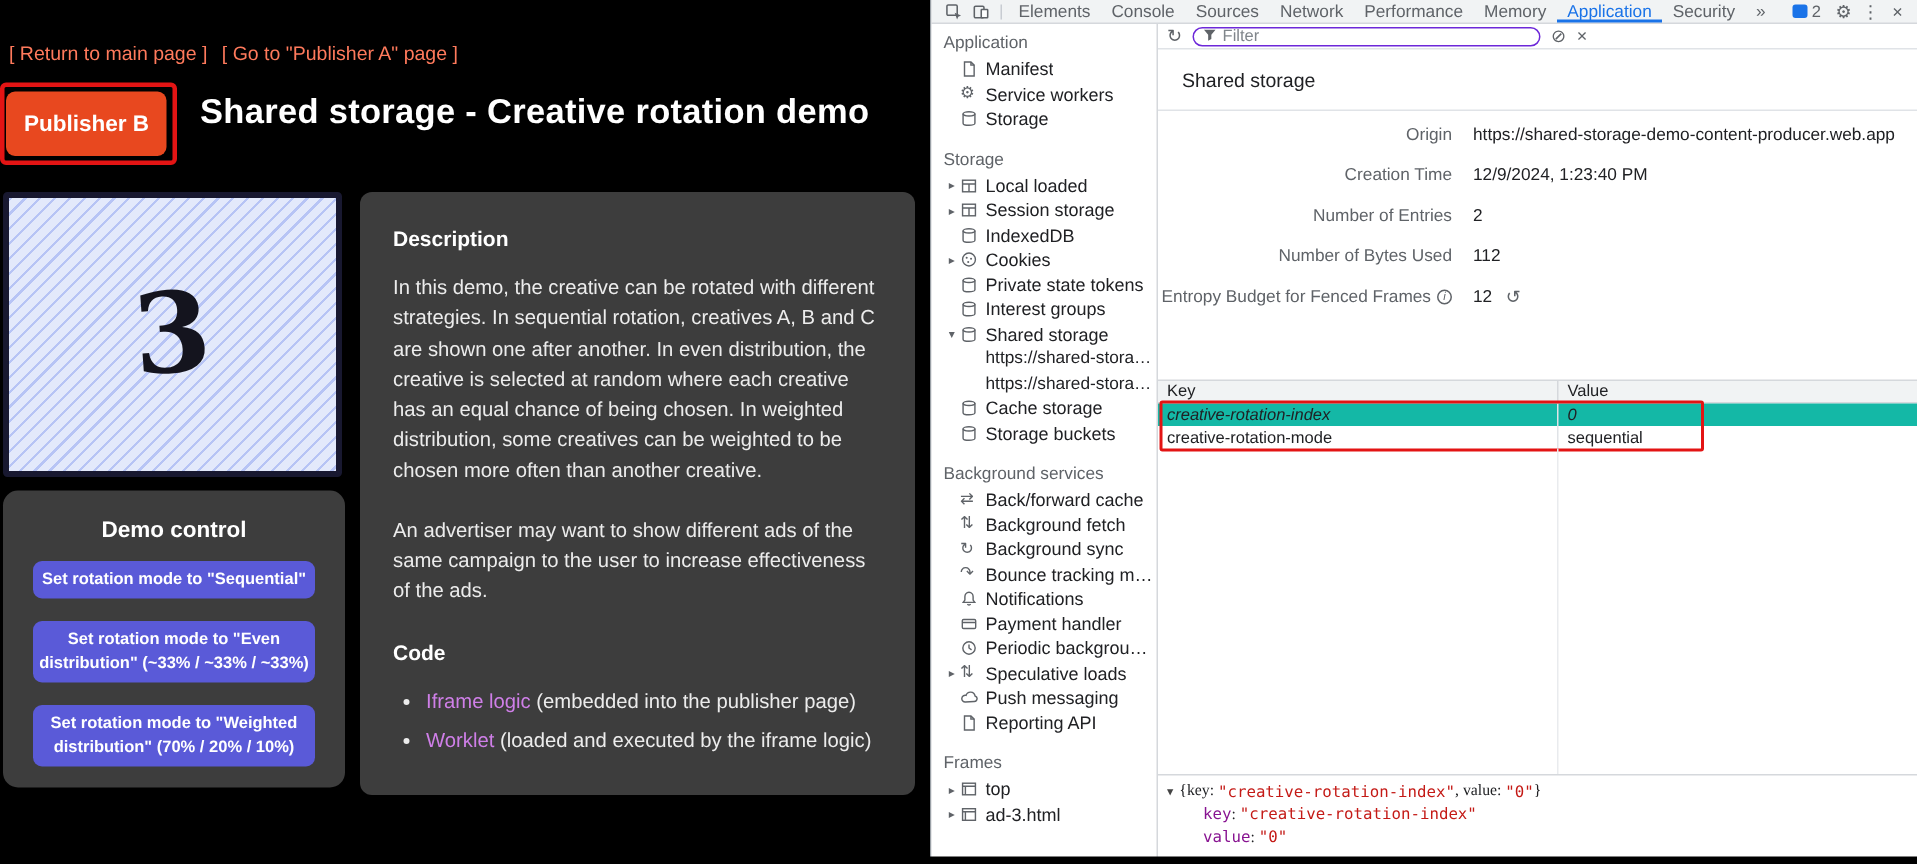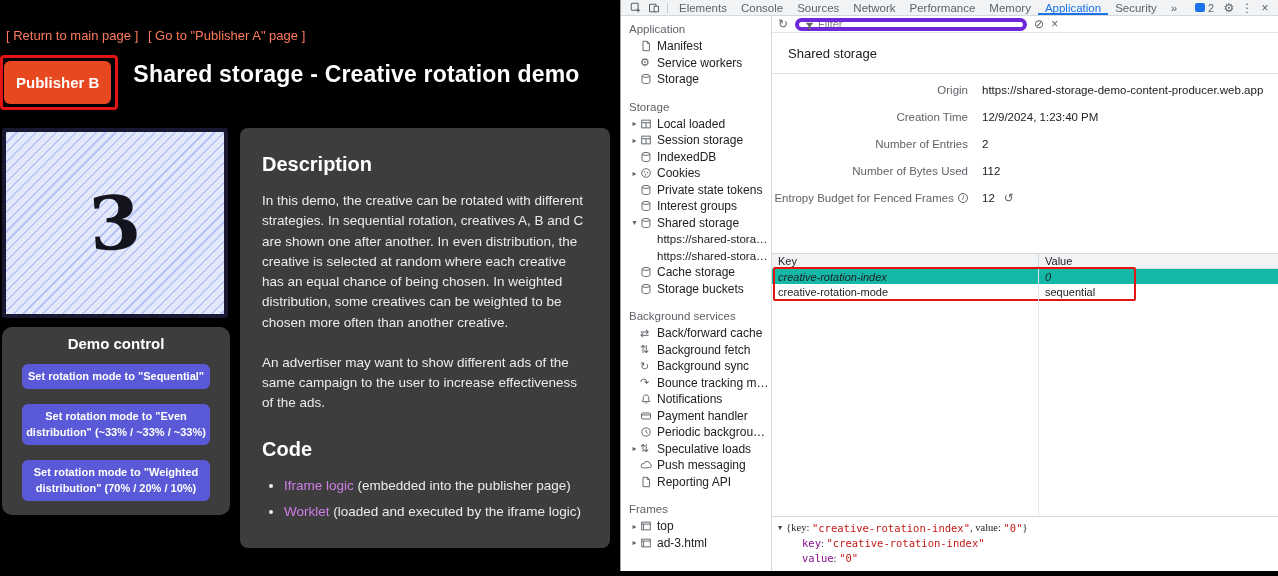--- a/index.html
+++ b/index.html
@@ -16,27 +16,27 @@
   .annotation { position:absolute; border:3px solid #e31414; border-radius:4px; pointer-events:none; }
   .annotation-badge { left:-4px; top:-6px; right:-7px; bottom:-6px; }
   .page h1 { font-size:23px; font-weight:bold; letter-spacing:.2px; }
   .content-row { display:flex; gap:10px; margin-top:24px; padding-left:2px; }
   .left-col { width:228px; flex:none; }
   .creative { width:226px; height:190px; border:4px solid #181830; border-radius:3px;
     background:#e3e9fb; background-image:repeating-linear-gradient(135deg, rgba(110,135,235,.38) 0px, rgba(110,135,235,.38) 1.5px, transparent 1.5px, transparent 7px);
     display:flex; align-items:center; justify-content:center; cursor:pointer; }
   .creative-num { font-family:"DejaVu Serif",serif; font-size:74px; font-weight:bold; color:#14141e; transform:rotate(-4deg); }
   .panel { background:#3d3d3d; border-radius:10px; }
-  .demo-panel { margin-top:9px; padding:8px 20px 12px; }
+  .demo-panel { margin-top:9px; padding:18px 20px 12px; }
   .demo-title { text-align:center; font-weight:bold; font-size:15px; margin-bottom:12px; }
   .demo-btn { display:block; width:100%; background:#5a5ad8; border:none; border-radius:6px; color:#fff;
     font-family:inherit; font-weight:bold; font-size:11px; line-height:1.4; padding:5px 4px; margin-bottom:15px; cursor:pointer; text-align:center; }
   .demo-btn.last { margin-bottom:2px; }
   .desc-panel { width:370px; flex:none; padding:17px 22px 20px; color:#ececec; font-size:13.5px; line-height:1.5; height:fit-content; border-radius:8px; }
-  .desc-panel h2 { color:#fff; font-size:20px; margin:4px 0 12px; }
+  .desc-panel h2 { color:#fff; font-size:14px; margin:4px 0 12px; }
   .desc-panel p { margin-bottom:20px; }
   .desc-panel ul { margin:2px 0 0 22px; }
   .desc-panel li { margin-bottom:6px; }
   .desc-panel a { color:#cf7fe8; text-decoration:none; cursor:pointer; }
 
   
   .devtools { position:absolute; left:620px; top:0; width:658px; height:576px; background:#fff; color:#202124;
     font-size:12px; display:flex; flex-direction:column; border-left:1px solid #9aa0a6; }
   .tabbar { height:16px; flex:none; background:#f1f3f4; border-bottom:1px solid #d5d8dc; display:flex; align-items:center; padding:0 4px 0 6px; }
   .ticon { color:#5f6368; display:inline-flex; align-items:center; justify-content:center; width:18px; height:100%; font-size:12px; cursor:pointer; flex:none; }
@@ -54,21 +54,21 @@
   .sb-item { display:flex; align-items:center; height:16.5px; padding-left:8px; cursor:pointer; white-space:nowrap; overflow:hidden; }
   .sb-exp { width:11px; flex:none; font-size:8px; color:#5f6368; text-align:center; }
   .sb-ico { width:17px; flex:none; display:inline-flex; align-items:center; color:#5f6368; font-size:11px; line-height:1; }
   .sb-ico svg { width:12px; height:12px; }
   .sb-label { font-size:12px; color:#202124; overflow:hidden; text-overflow:ellipsis; }
   .sb-item.child { padding-left:36px; }
   .sb-item.child .sb-label { font-size:11.5px; }
   .dt-main { flex:1; display:flex; flex-direction:column; min-width:0; }
   .dt-toolbar { height:17px; flex:none; border-bottom:1px solid #e0e3e7; display:flex; align-items:center; padding:0 6px; gap:7px; }
   .tb-i { color:#5f6368; font-size:12px; line-height:1; cursor:pointer; }
-  .filter-pill { width:232px; height:13px; border:4px solid #6d28d9; border-radius:8px; display:flex; padding:0 6px; gap:4px; background:#fff; }
+  .filter-pill { width:232px; height:13px; border:1px solid #6d28d9; border-radius:8px; display:flex; padding:0 6px; gap:4px; background:#fff; }
   .filter-pill svg { width:9px; height:9px; flex:none; }
   .filter-pill input { border:none; outline:none; flex:1; min-width:0; font-size:11px; font-family:inherit; color:#202124; background:transparent; padding:0; }
   .filter-pill input::placeholder { color:#80868b; }
   .dt-title { flex:none; font-size:13px; color:#202124; padding:13px 0 12px 16px; border-bottom:1px solid #e0e3e7; }
   .dt-meta { flex:none; padding:2px 0 10px; }
   .meta-row { display:flex; align-items:center; min-height:27px; }
   .meta-label { width:196px; flex:none; display:flex; justify-content:flex-end; align-items:center; gap:4px; text-align:right; color:#5f6368; font-size:11.5px; }
   .meta-value { margin-left:14px; display:flex; align-items:center; gap:9px; color:#202124; font-size:11.5px; white-space:nowrap; }
   .info-icon { width:10px; height:10px; flex:none; border:1px solid #5f6368; border-radius:50%; color:#5f6368; font-size:7.5px; line-height:8px; text-align:center; font-style:italic; cursor:pointer; }
   .reset-icon { color:#5f6368; font-size:12px; cursor:pointer; }

